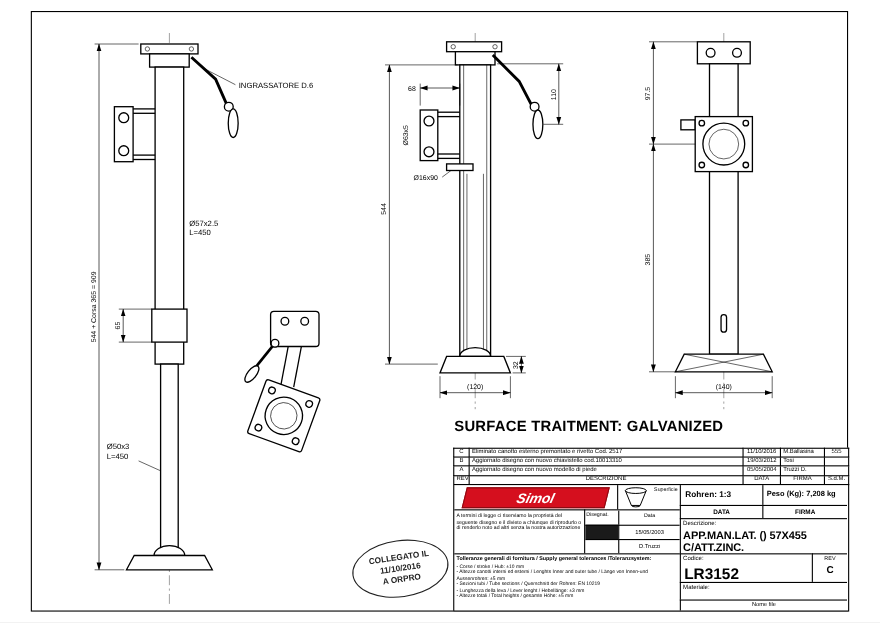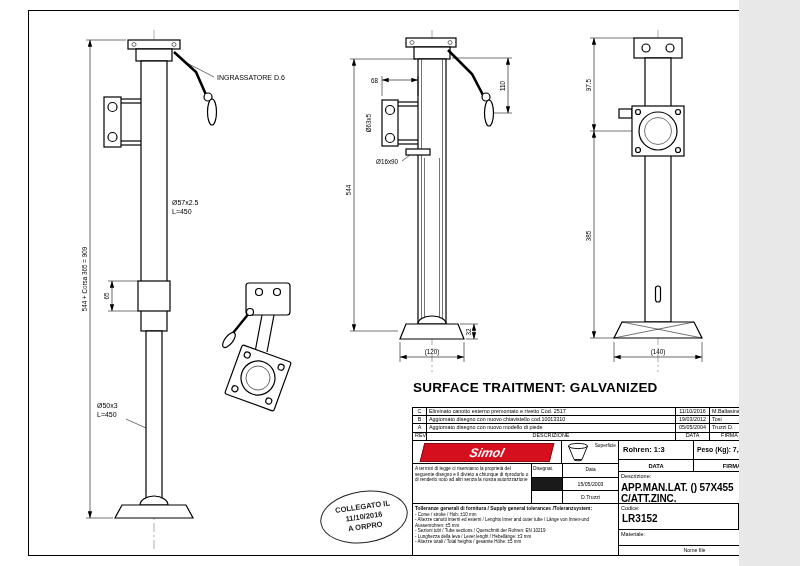--- a/index.html
+++ b/index.html
@@ -1,16 +1,16 @@
 <!DOCTYPE html>
 <html><head>
 <meta charset="utf-8">
 <style>
   html,body { margin:0; padding:0; background:#e8e8e8; }
-  .page { position:relative; width:739px; height:566px; background:#fff;
+  .page { position:relative; width:800px; height:566px; background:#fff;
           font-family:"Liberation Sans", sans-serif; color:#000; overflow:hidden; }
   .cad { position:absolute; left:0; top:0; }
   .frame { position:absolute; left:28px; top:10px; width:743px; height:546px;
            border:1.3px solid #000; box-sizing:border-box; pointer-events:none; }
 
   
   .o    { fill:#fff; stroke:#000; stroke-width:1.2; }
   .ln   { stroke:#000; stroke-width:1.2; fill:none; }
   .thin { stroke:#000; stroke-width:0.55; fill:none; }
   .dim  { stroke:#000; stroke-width:0.6; fill:none; marker-start:url(#aS); marker-end:url(#aE); }
@@ -39,21 +39,21 @@
   .ic { position:absolute; box-sizing:border-box; overflow:hidden; }
 
   .lbl  { font-size:5.5px; padding:1px 0 0 2px; }
   .logo { width:128px; height:17px; background:#d50f1e; transform:skewX(-14deg);
           display:flex; align-items:center; justify-content:center; color:#fff;
           font-style:italic; font-weight:bold; font-size:12.5px; border:1px solid #8c0a12; }
   .legal { font-size:4.7px; line-height:1.18; padding:2px 2px; }
   .tol-title { font-size:4.9px; font-weight:bold; line-height:1.2; }
   .tol-line  { font-size:4.5px; line-height:1.22; }
   .desc-val  { font-weight:bold; font-size:10px; padding:3px 0 0 2px; letter-spacing:-.1px; }
-  .big-val   { font-weight:bold; font-size:10px; padding:2px 0 0 3px; }
+  .big-val   { font-weight:bold; font-size:14px; padding:2px 0 0 3px; }
 </style>
 </head>
 <body>
 
 <div class="page">
 
   <svg class="cad" width="800" height="566" viewBox="0 0 800 566">
     <defs>
       <marker id="aE" markerWidth="7" markerHeight="5" refX="6.7" refY="2.5" orient="auto" markerUnits="userSpaceOnUse">
           <path d="M0,0.3 L7,2.5 L0,4.7 Z" fill="#000"></path>

